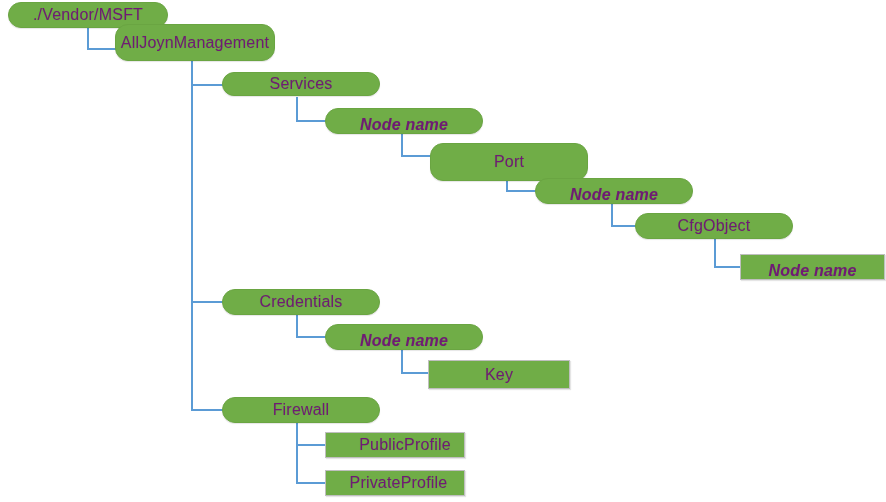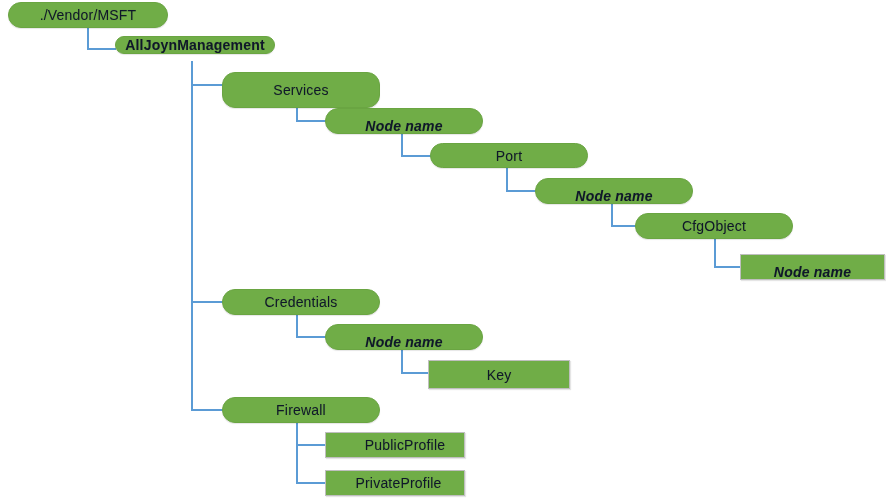--- a/index.html
+++ b/index.html
@@ -20,25 +20,25 @@
     left: 0;
     top: 0;
     width: 886px;
     height: 502px;
     pointer-events: none;
   }
   .node {
     position: absolute;
     box-sizing: border-box;
     background: #70AD47;
-    color: #0f172a;
+    color: #701a75;
     display: flex;
     align-items: center;
     justify-content: center;
-    font-size: 14px;
+    font-size: 16px;
     line-height: 1;
     letter-spacing: 0.2px;
     white-space: nowrap;
     text-shadow: 0 0 1px rgba(0,0,0,0.12);
   }
   .node.rounded {
     border-radius: 13px;
     border: 1px solid #6AA542;
     box-shadow: 0 1px 1px rgba(0,0,0,0.10);
   }
@@ -71,30 +71,30 @@
       <path d="M 297 315 L 297 337 L 325 337" fill="none" stroke="#5B9BD5" stroke-width="2" stroke-linecap="square" stroke-linejoin="miter"></path>
       <path d="M 402 350 L 402 373 L 428 373" fill="none" stroke="#5B9BD5" stroke-width="2" stroke-linecap="square" stroke-linejoin="miter"></path>
       <path d="M 297 423 L 297 445 L 325 445" fill="none" stroke="#5B9BD5" stroke-width="2" stroke-linecap="square" stroke-linejoin="miter"></path>
       <path d="M 297 423 L 297 483 L 325 483" fill="none" stroke="#5B9BD5" stroke-width="2" stroke-linecap="square" stroke-linejoin="miter"></path>
     </svg>
 
   <div id="nodes-layer">
       <div class="node rounded" style="left: 8px; top: 2px; width: 160px; height: 26px;">
         <span>./Vendor/MSFT</span>
       </div>
-      <div class="node rounded" style="left: 115px; top: 36px; width: 160px; height: 18px; font-weight: bold;">
+      <div class="node rounded" style="left: 115px; top: 24px; width: 160px; height: 37px;">
         <span>AllJoynManagement</span>
       </div>
-      <div class="node rounded" style="left: 222px; top: 72px; width: 158px; height: 36px;">
+      <div class="node rounded" style="left: 222px; top: 72px; width: 158px; height: 24px;">
         <span>Services</span>
       </div>
       <div class="node rounded italic" style="left: 325px; top: 108px; width: 158px; height: 26px;">
         <span>Node name</span>
       </div>
-      <div class="node rounded" style="left: 430px; top: 143px; width: 158px; height: 25px;">
+      <div class="node rounded" style="left: 430px; top: 143px; width: 158px; height: 38px;">
         <span>Port</span>
       </div>
       <div class="node rounded italic" style="left: 535px; top: 178px; width: 158px; height: 26px;">
         <span>Node name</span>
       </div>
       <div class="node rounded" style="left: 635px; top: 213px; width: 158px; height: 26px; text-align: center;">
         <span>CfgObject</span>
       </div>
       <div class="node square italic" style="left: 740px; top: 254px; width: 145px; height: 26px;">
         <span>Node name</span>

